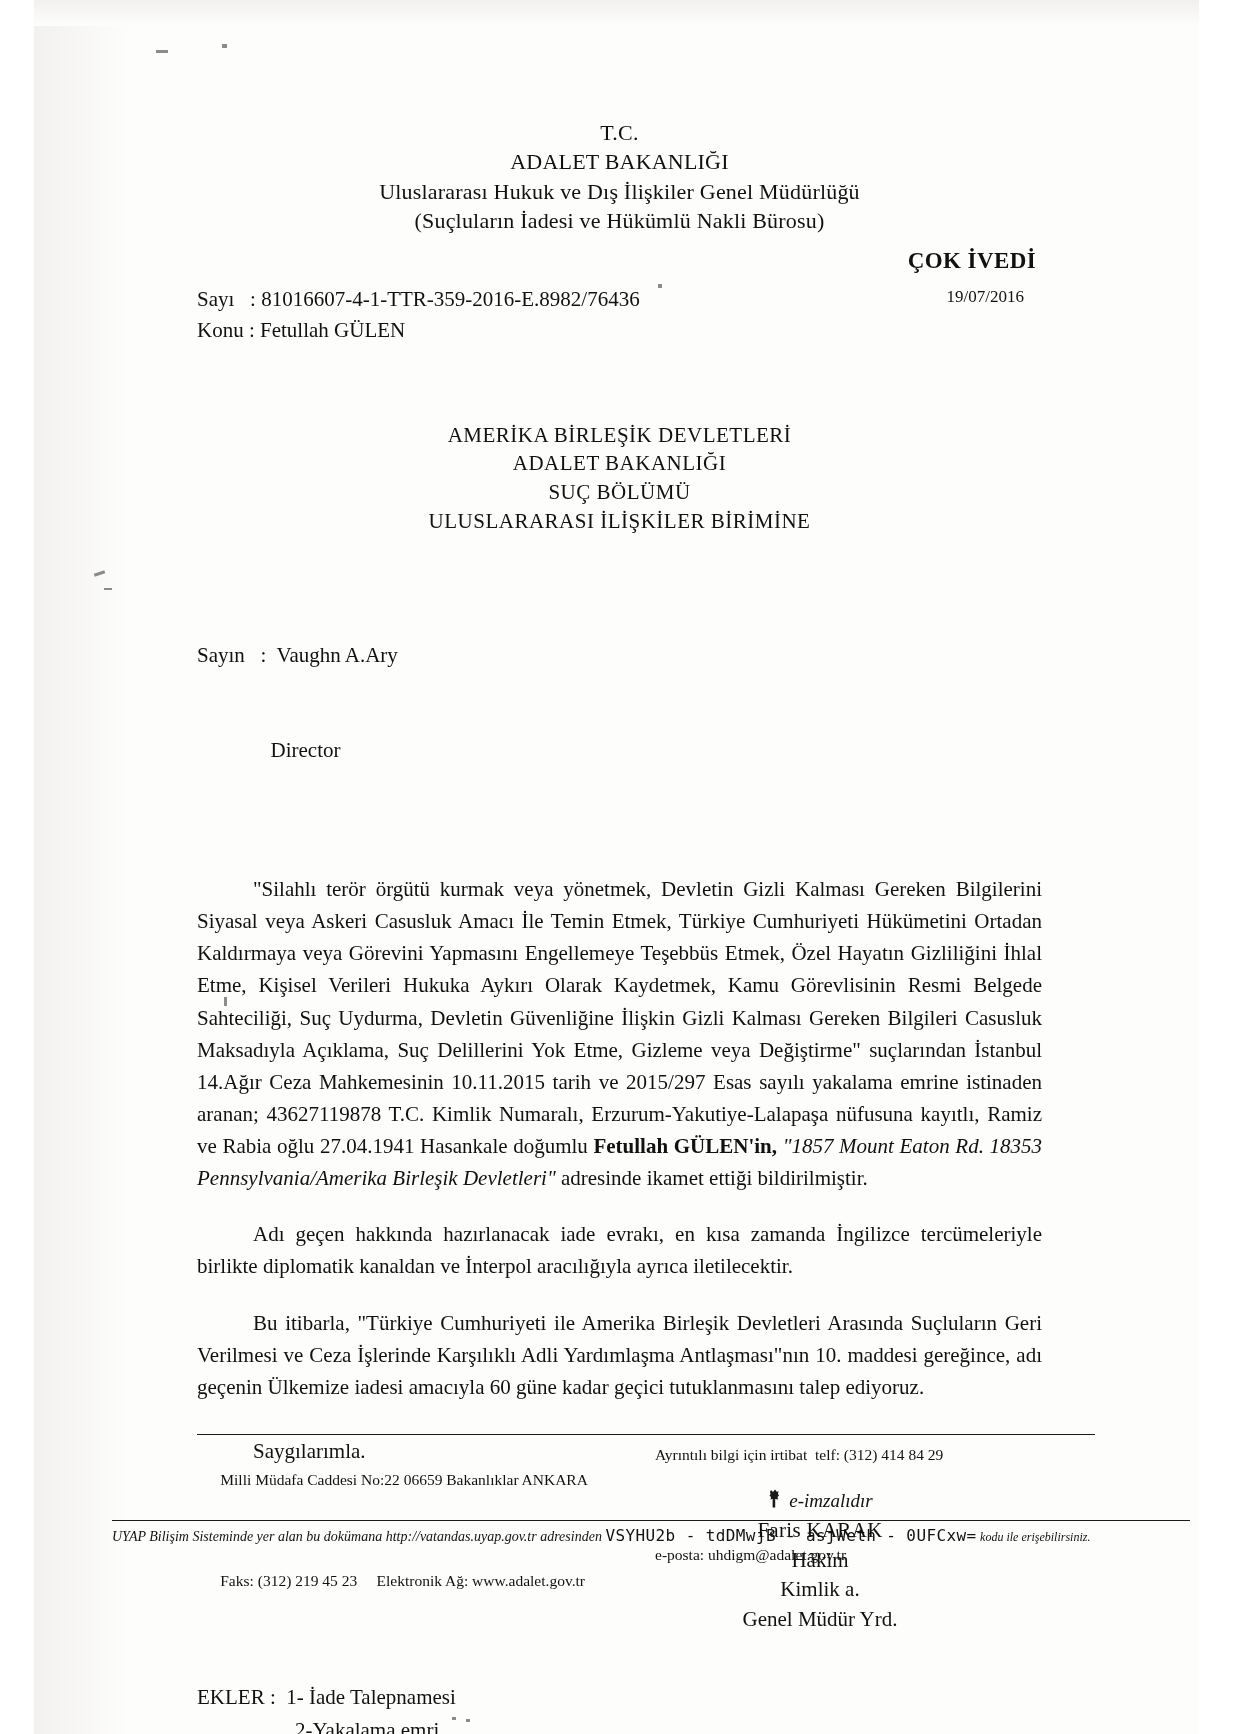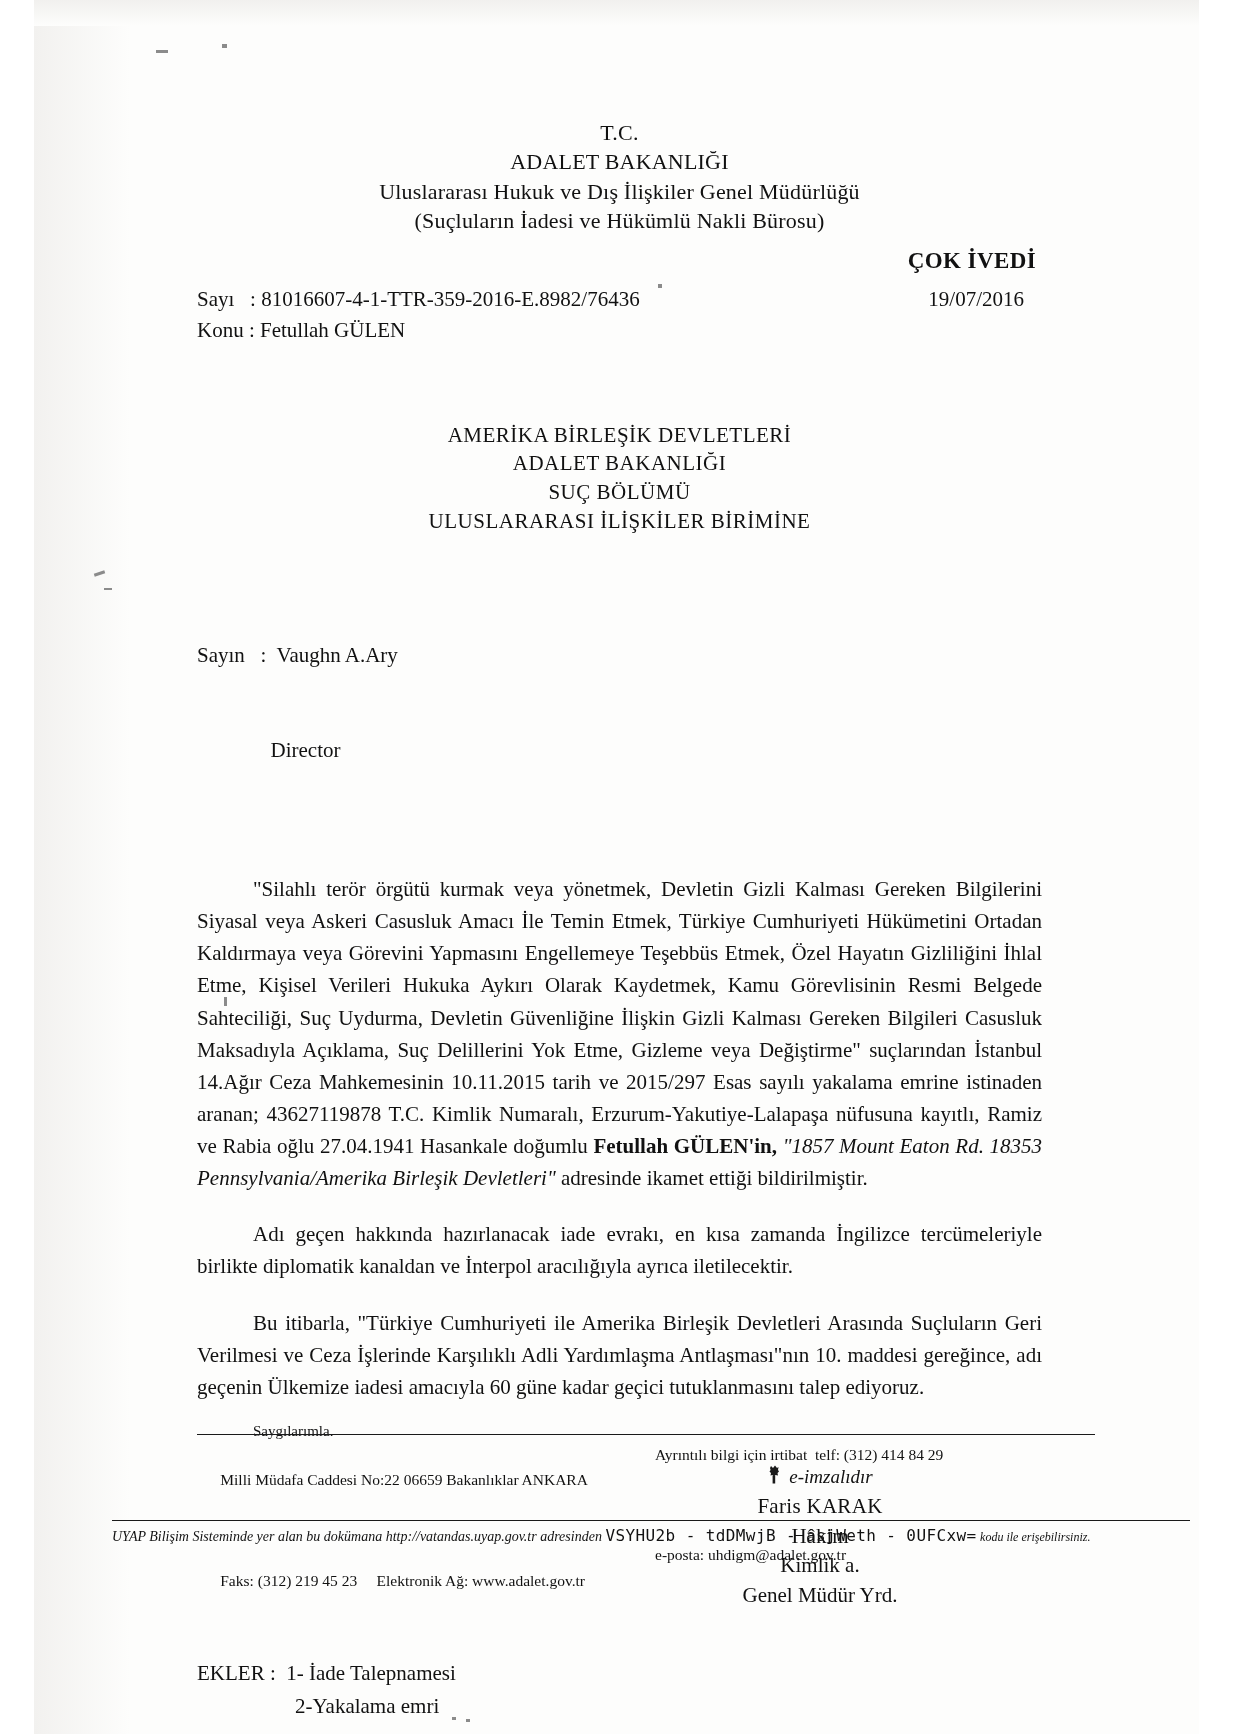--- a/index.html
+++ b/index.html
@@ -78,21 +78,21 @@
     position: relative;
     margin-top: 4px;
     font-size: 21px;
     line-height: 1.5;
   }
   .meta-row { white-space: pre; }
   .meta-date {
     position: absolute;
     right: 18px;
     top: 0;
-    font-size: 21px;
+    font-size: 17px;
   }
 
   
   .recipient {
     text-align: center;
     margin-top: 74px;
     line-height: 1.36;
     font-size: 21px;
     letter-spacing: 0.5px;
   }
@@ -114,23 +114,23 @@
   }
   .body-block p {
     margin: 0 0 24px 0;
     text-indent: 56px;
   }
   .body-block p:last-child { margin-bottom: 0; }
   .b { font-weight: bold; }
   .i { font-style: italic; }
 
   .regards {
-    margin-top: 20px;
+    margin-top: 36px;
     margin-left: 56px;
-    font-size: 15px;
+    font-size: 21px;
   }
 
   
   .signature {
     margin-top: 22px;
     text-align: center;
     width: 420px;
     margin-left: auto;
     margin-right: 12px;
     line-height: 1.42;

